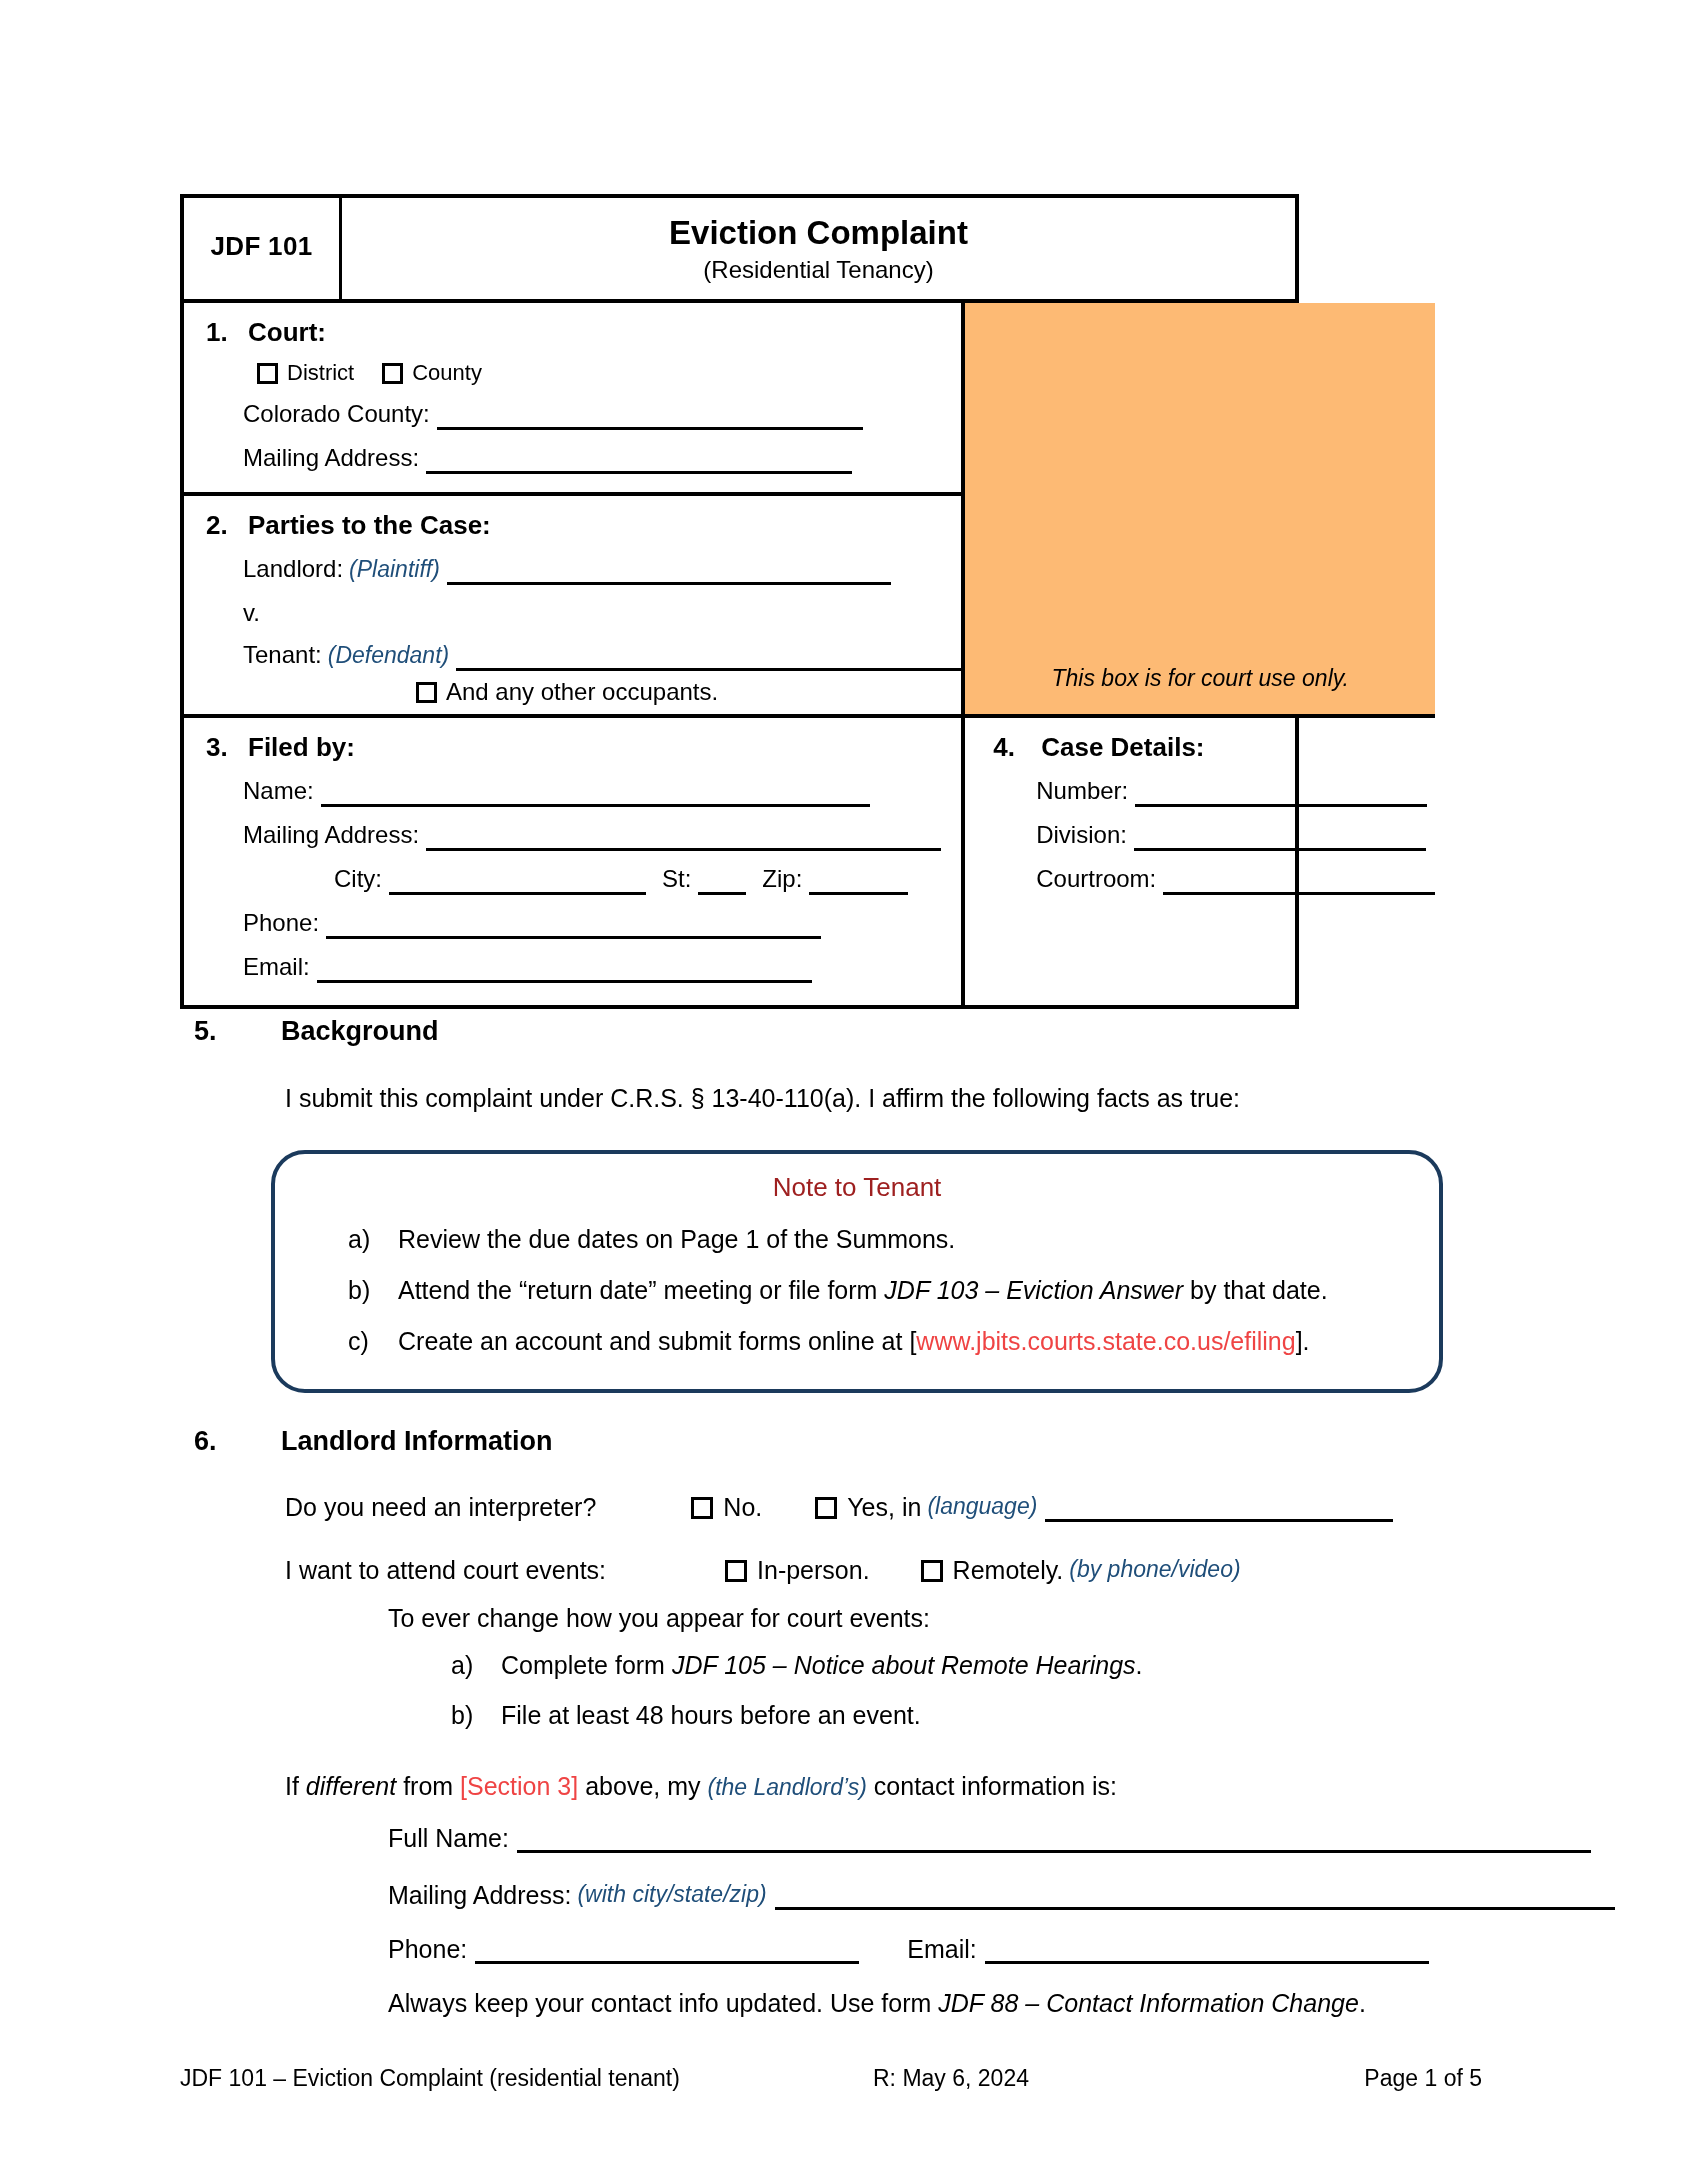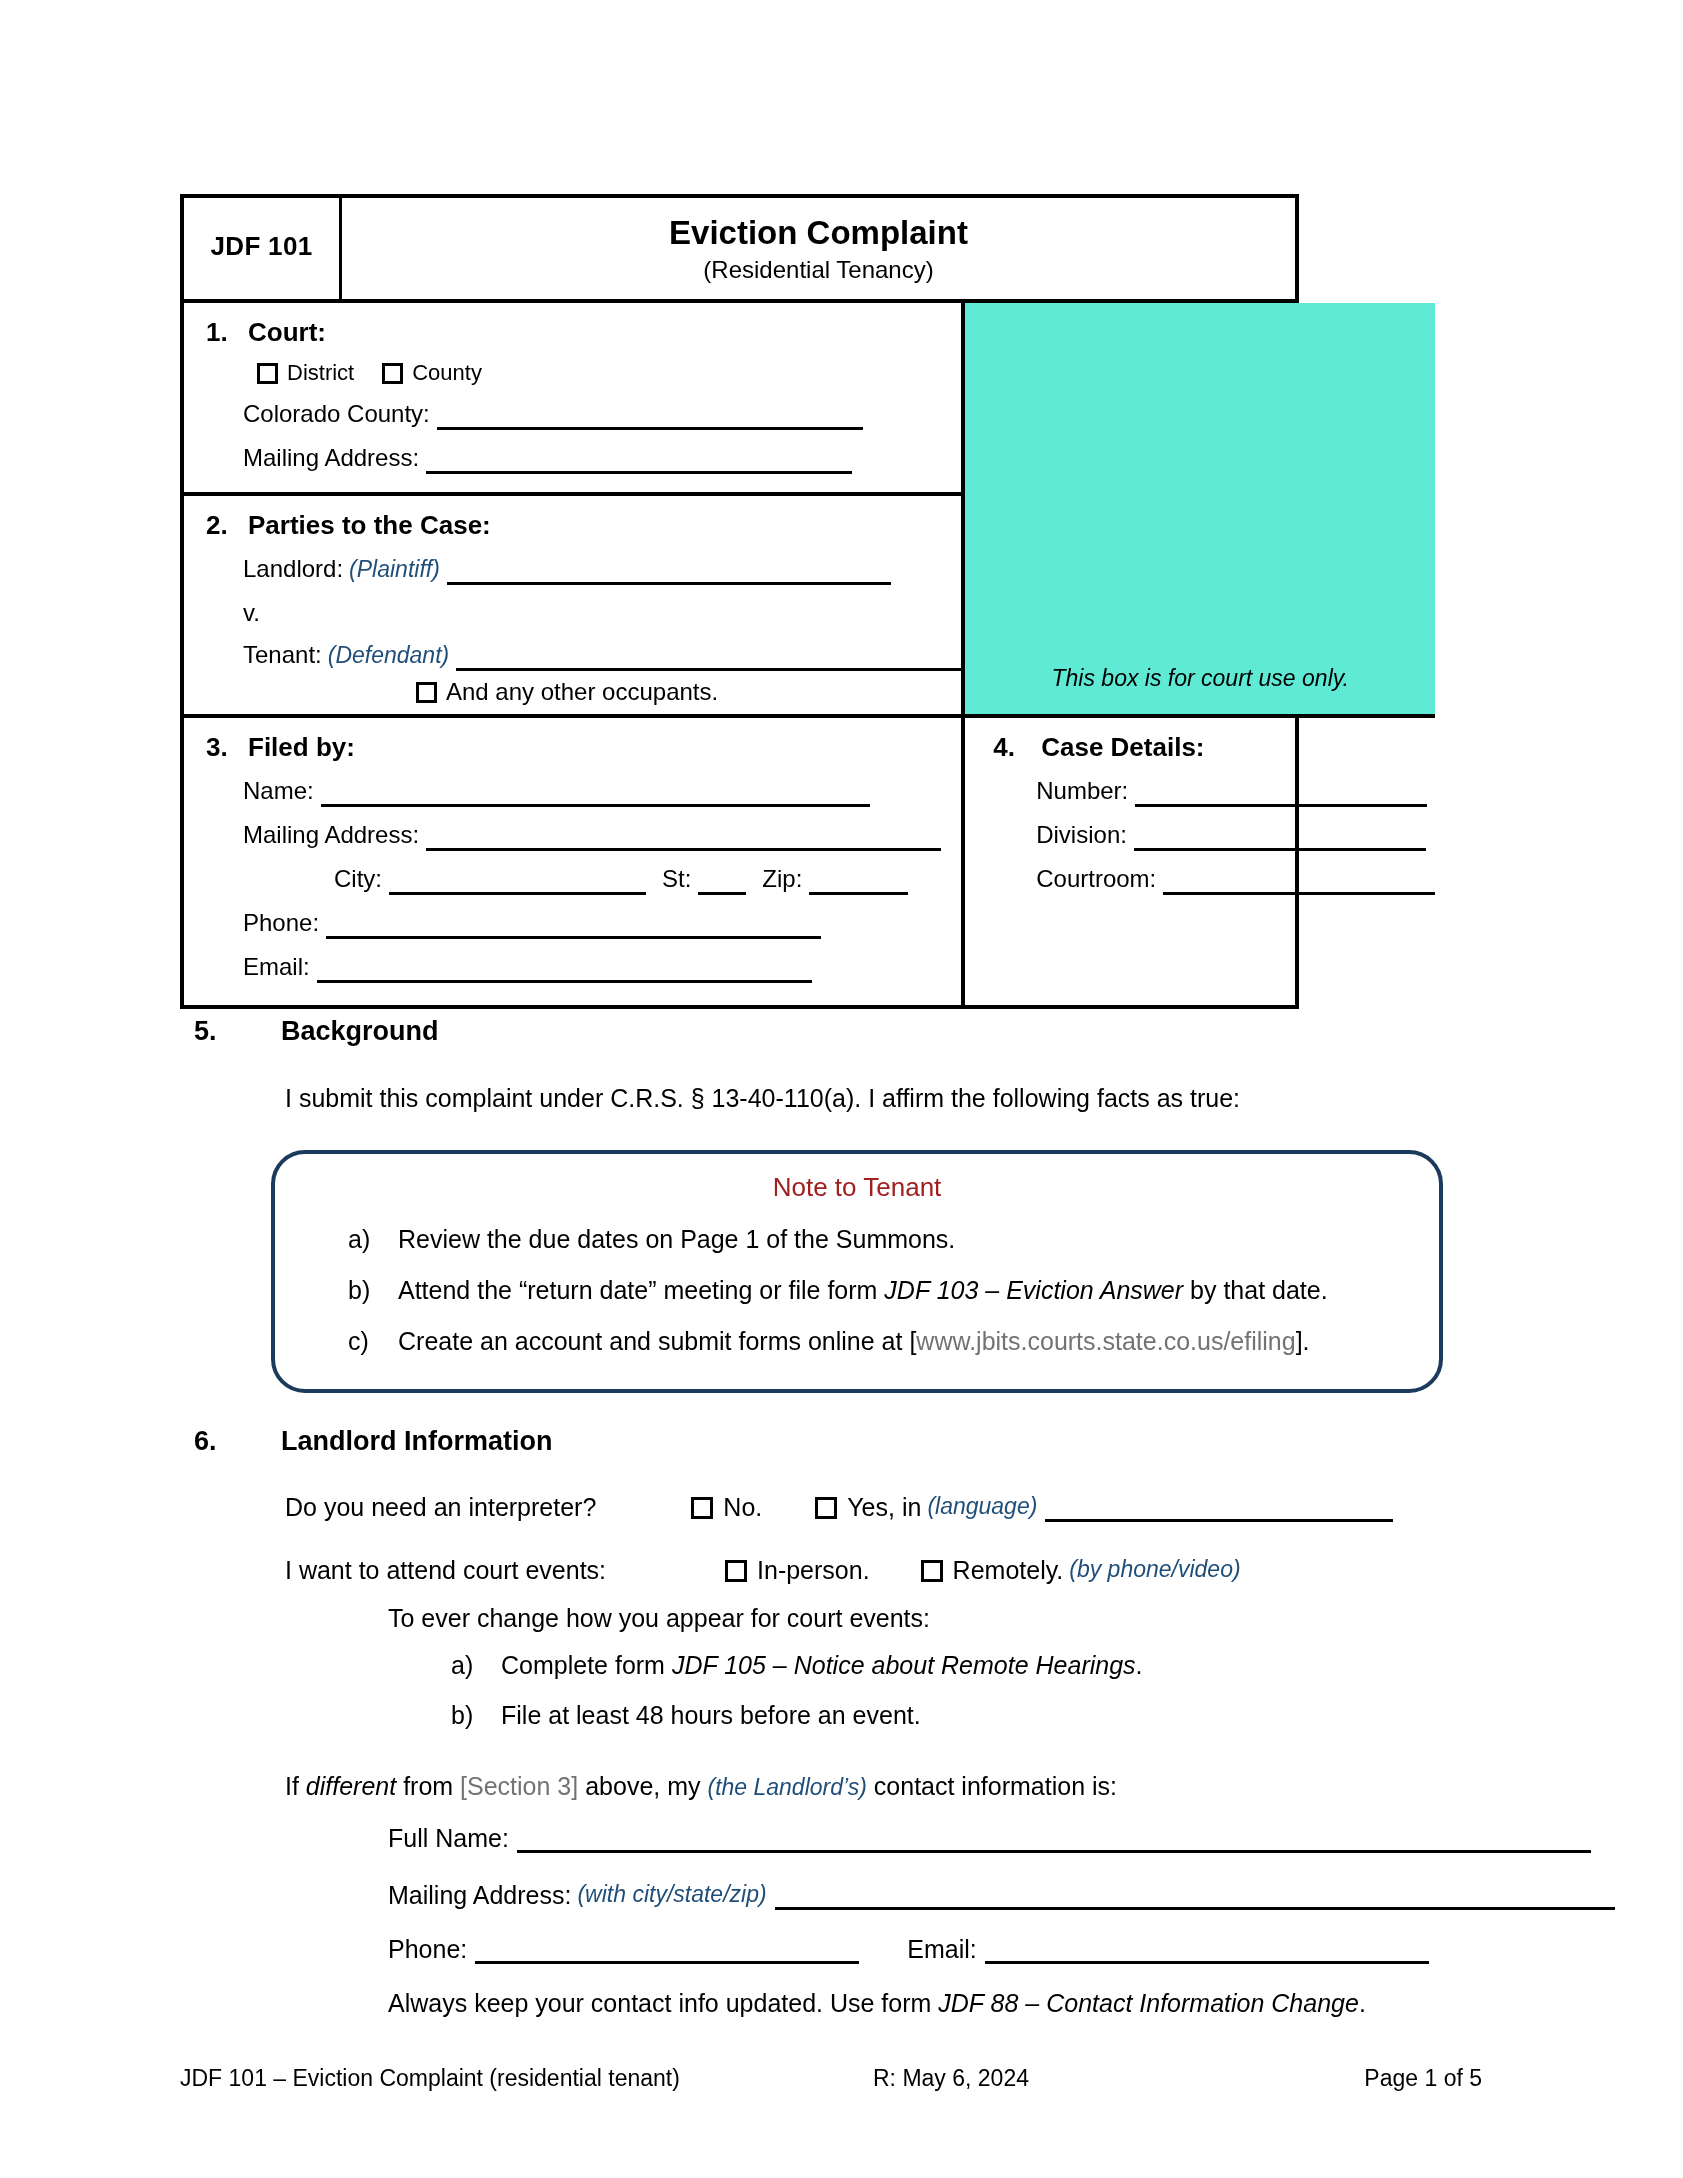--- a/index.html
+++ b/index.html
@@ -91,21 +91,21 @@
     padding: 14px 0 8px 0;
     min-height: 213px;
   }
   .sec-filedby {
     box-sizing: border-box;
     padding: 14px 0 22px 0;
     min-height: 248px;
   }
 
   .courtuse-box {
-    background: #5eead4;
+    background: #fdba74;
     border-bottom: 4px solid #000;
     height: 411px;
     position: relative;
   }
   .courtuse-text {
     position: absolute;
     bottom: 22px;
     left: 0; right: 0;
     text-align: center;
     font-style: italic;
@@ -230,21 +230,21 @@
     font-size: 26px;
     margin-top: 18px;
   }
   .note-item {
     display: flex;
     font-size: 25px;
     margin-top: 22px;
     margin-left: 73px;
   }
   .note-item .mk { width: 50px; flex-shrink: 0; }
-  .lnk { color: #737373; }
+  .lnk { color: #ef4444; }
   .ital { font-style: italic; }
 
   
   .li-row {
     display: flex;
     align-items: flex-end;
     font-size: 25px;
     white-space: nowrap;
   }
   .cbox2 {

